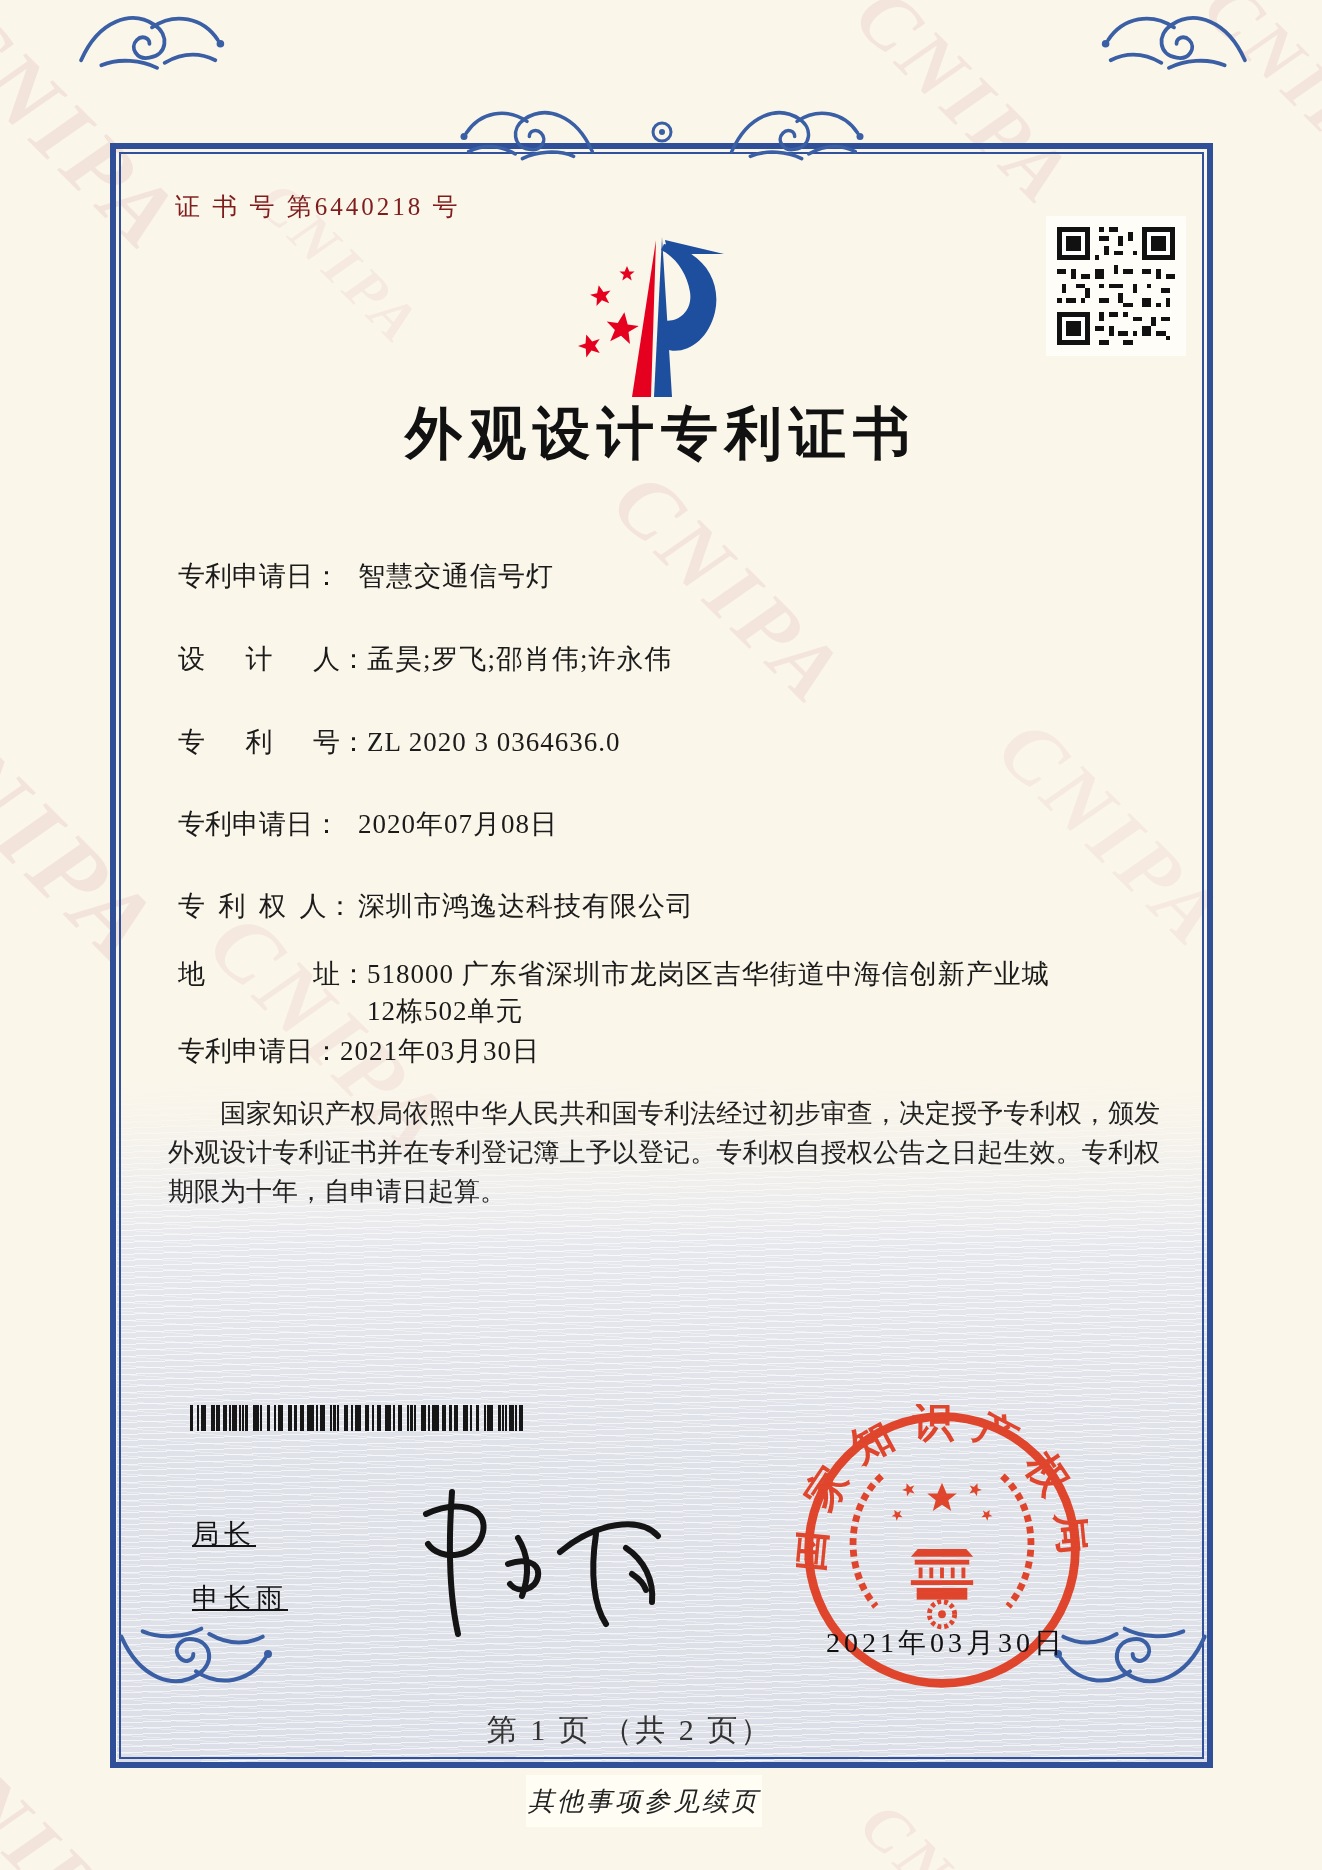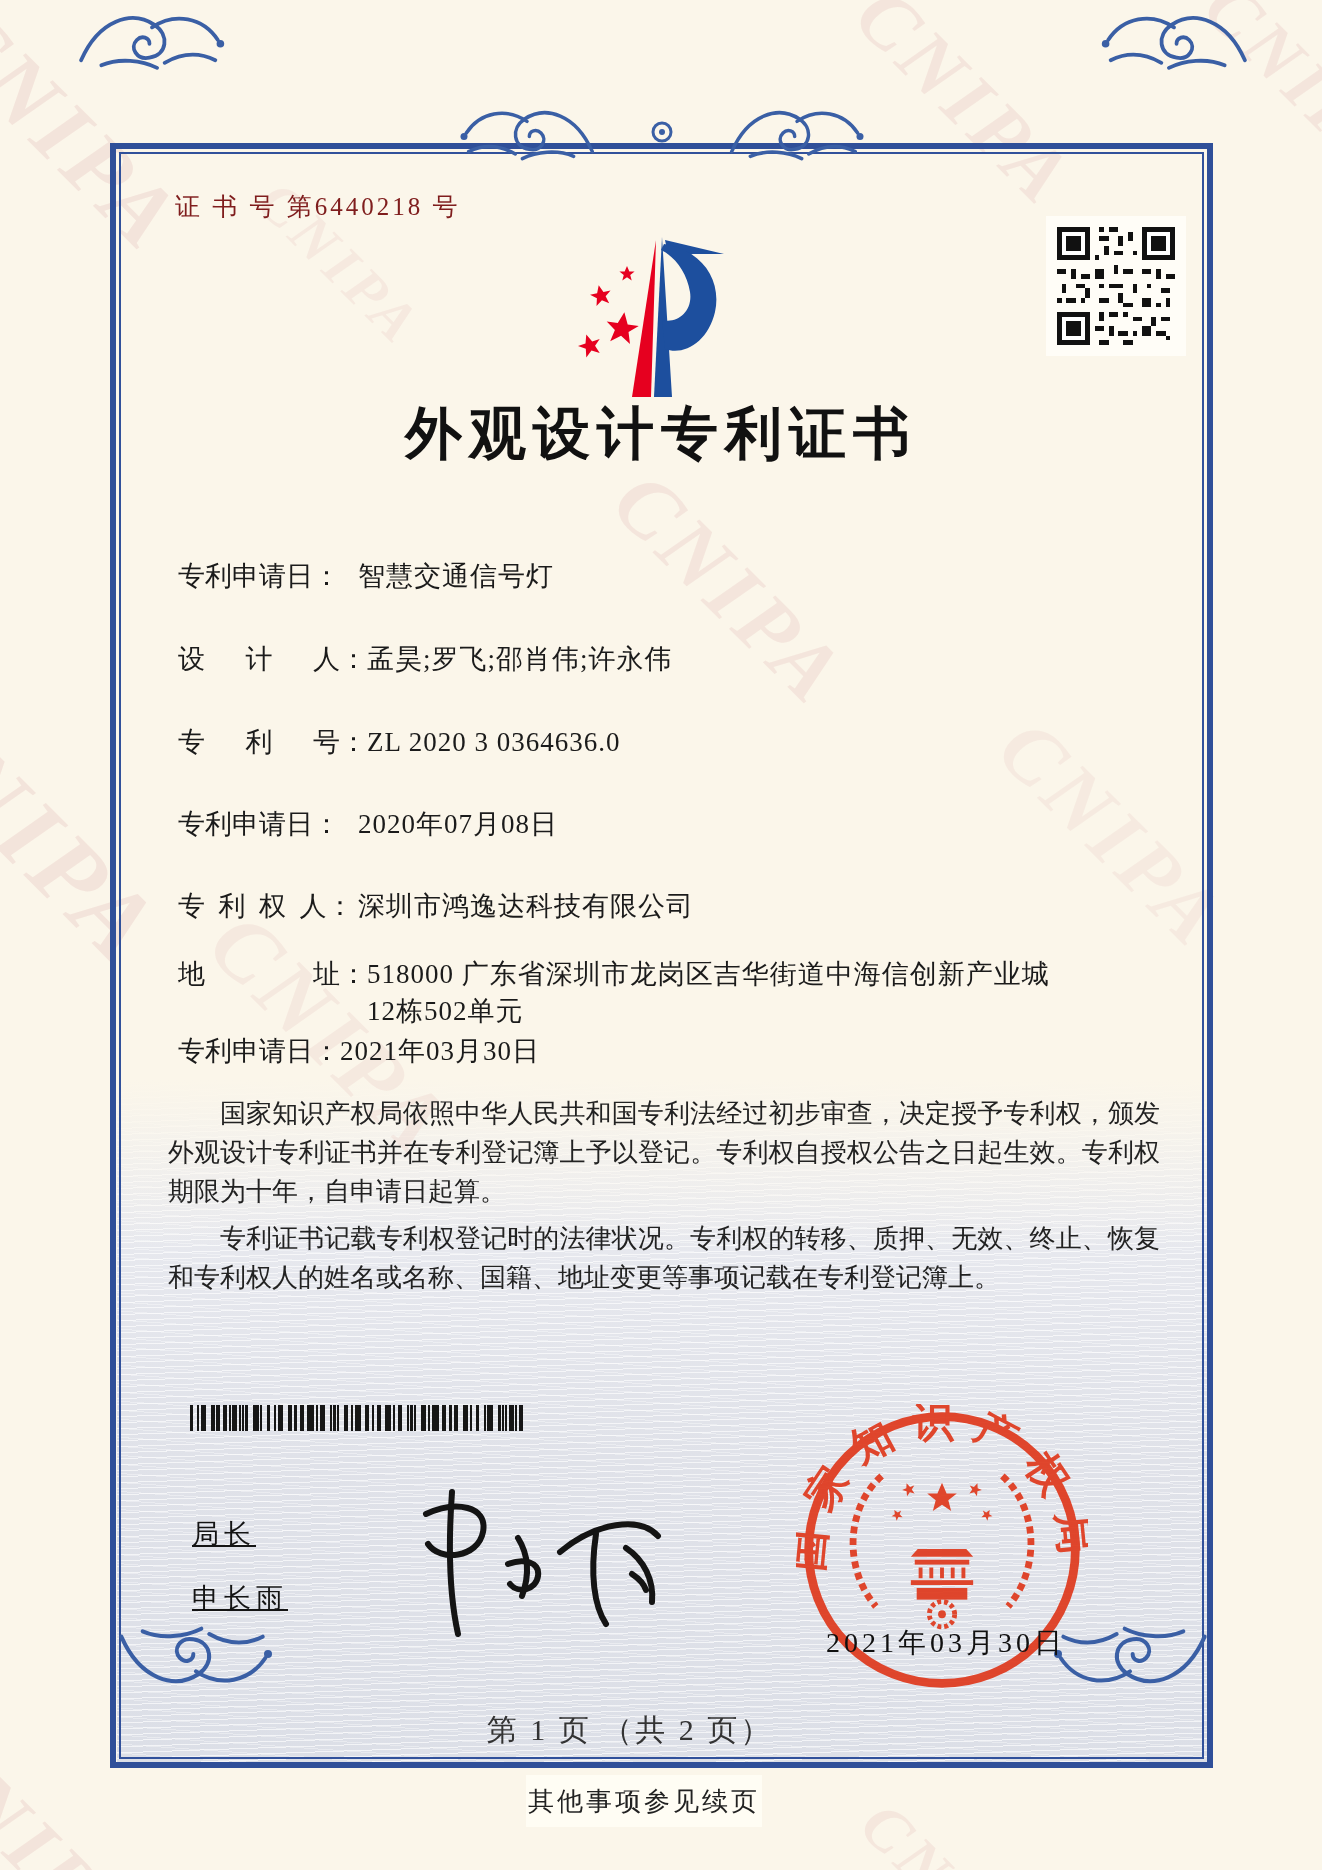--- a/index.html
+++ b/index.html
@@ -71,21 +71,21 @@
     font-size:27px;letter-spacing:5px;color:#141414;text-decoration:underline;}
   .director .name{display:block;margin-top:28px;}
   .sig{left:400px;top:1478px;}
   
   .seal{left:796px;top:1404px;opacity:.93;}
   .seal-date{left:826px;top:1624px;font-size:28px;letter-spacing:4px;color:#101010;z-index:8;}
   
   .page-info{left:630px;top:1710px;transform:translateX(-50%);
     font-size:30px;letter-spacing:3px;color:#333;white-space:nowrap;}
   .foot-note-box{left:526px;top:1775px;width:236px;height:52px;background:#fffdf4;
-    display:flex;align-items:center;justify-content:center;}
+    display:flex;align-items:center;justify-content:center;font-style:italic;}
   .foot-note{font-size:26px;letter-spacing:3px;color:#222;}
   .z2{z-index:2}.z3{z-index:3}.z4{z-index:4}.z5{z-index:5}.z6{z-index:6}.z8{z-index:8}
 </style>
 </head>
 <body>
 
 <svg width="0" height="0" style="position:absolute" aria-hidden="true">
   <defs>
     <path id="st" d="M0,-1 L0.294,-0.309 L0.951,-0.309 L0.405,0.118 L0.588,0.809 L0,0.4 L-0.588,0.809 L-0.405,0.118 L-0.951,-0.309 L-0.294,-0.309 Z"></path>
     <symbol id="flo" viewBox="0 0 120 60">
@@ -246,21 +246,20 @@
 </div>
 <div class="abs row row-addr z4" style="top:956px">
   <span class="flabel">地　　　　址：</span><span class="fvalue">518000 广东省深圳市龙岗区吉华街道中海信创新产业城12栋502单元</span>
 </div>
 <div class="abs row z4" style="top:1033px;width:1000px">
   <span>专利申请日：</span><span class="fvalue">2021年03月30日</span>
 </div>
 
 <div class="abs body-text z4">
   <p>国家知识产权局依照中华人民共和国专利法经过初步审查，决定授予专利权，颁发外观设计专利证书并在专利登记簿上予以登记。专利权自授权公告之日起生效。专利权期限为十年，自申请日起算。</p>
-  <p>专利证书记载专利权登记时的法律状况。专利权的转移、质押、无效、终止、恢复和专利权人的姓名或名称、国籍、地址变更等事项记载在专利登记簿上。</p>
 </div>
 
 <div class="abs barcode z4"></div>
 
 <div class="abs director z4">
   <span>局长</span>
   <span class="name">申长雨</span>
 </div>
 
 <svg class="abs sig z5" width="280" height="170" viewBox="0 0 280 170">

